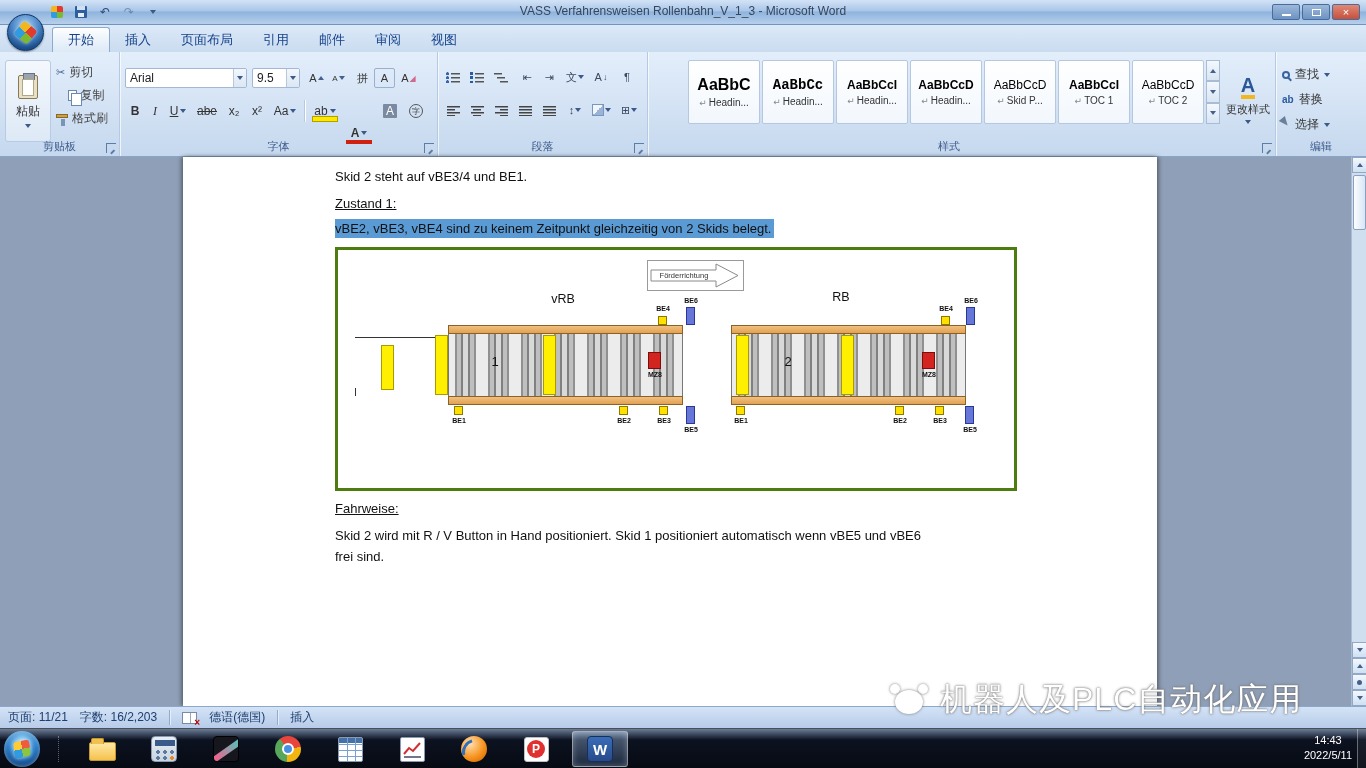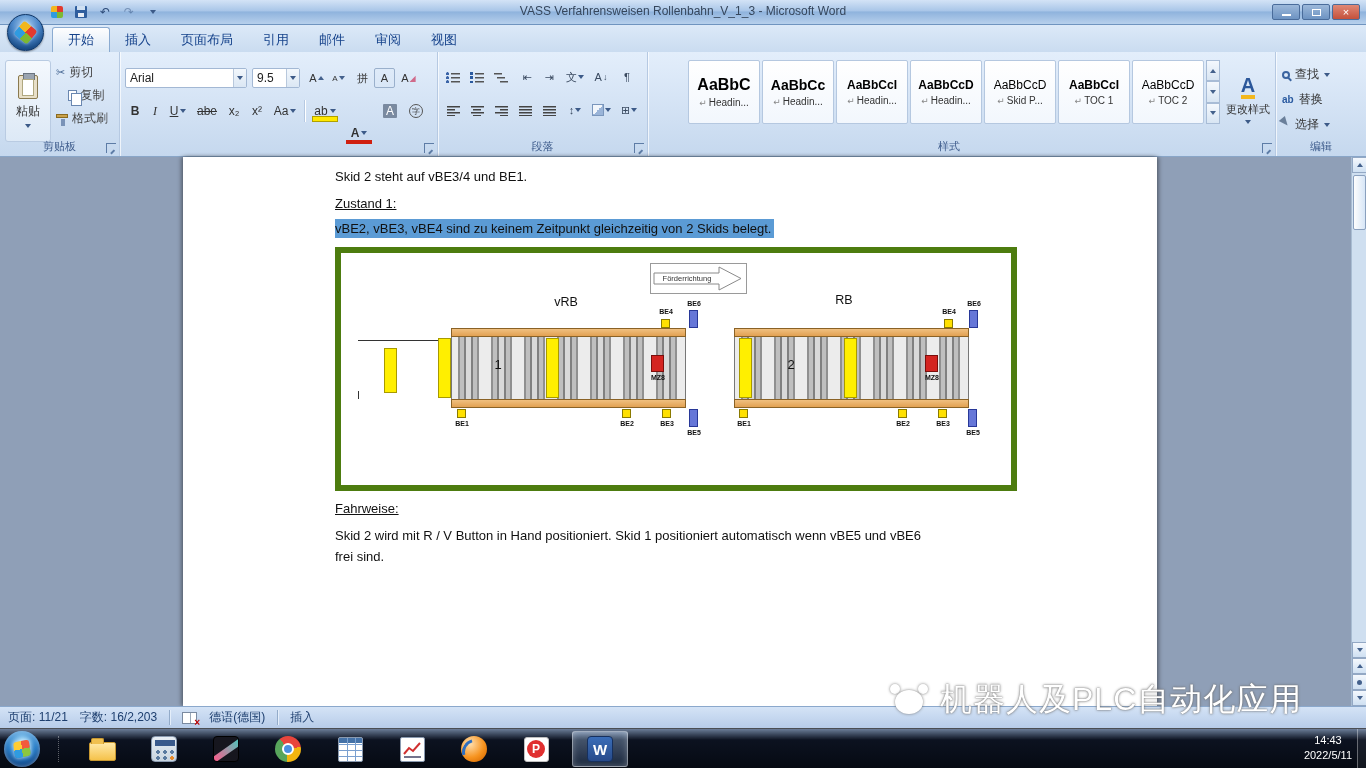--- a/index.html
+++ b/index.html
@@ -122,21 +122,21 @@
 .selarrow{width:0;height:0;border:4px solid transparent;border-top:9px solid #6a7f9a;transform:rotate(-40deg);margin-top:-3px;}
 
 
 .docarea{position:absolute;left:0;top:157px;width:1366px;height:549px;background:#8f9fb7;}
 .page{position:absolute;left:183px;top:0;width:974px;height:549px;background:#fff;box-shadow:2px 0 4px rgba(0,0,0,.35),-2px 0 4px rgba(0,0,0,.35);}
 .docline{position:absolute;left:152px;font-size:13px;color:#111;white-space:nowrap;}
 .undl{text-decoration:underline;}
 .hl{background:#5b9bd5;padding:2px 3px 2px 0;}
 
 
-.diagram{position:absolute;left:152px;top:90px;width:682px;height:244px;border:6px solid #4d7c0f;background:#fff;}
+.diagram{position:absolute;left:152px;top:90px;width:682px;height:244px;border:3px solid #4d7c0f;background:#fff;}
 .dg{position:absolute;}
 .dirbox{border:1px solid #9a9a9a;background:#fff;}
 .dlabel{font-size:12.5px;color:#111;text-align:center;}
 .conv{position:absolute;top:75px;width:235px;height:80px;}
 .rail{position:absolute;left:0;right:0;height:9px;background:linear-gradient(#f0c080,#e2a152);border:1px solid #8a6226;}
 .mid{position:absolute;left:0;right:0;top:9px;bottom:9px;border-left:1px solid #777;border-right:1px solid #777;background:
  repeating-linear-gradient(90deg,#ececec 0 6px,#909090 6px 8px,#bfbfbf 8px 12px,#808080 12px 14px,#d9d9d9 14px 19px,#808080 19px 21px,#bfbfbf 21px 25px,#909090 25px 27px,#ececec 27px 33px);}
 .ybar{position:absolute;width:13px;background:#ffef00;border:1px solid #a89a00;}
 .mz{position:absolute;width:13px;height:17px;background:#d42420;border:1px solid #7a0e0c;}
 .slabel{position:absolute;font-size:7px;font-weight:bold;color:#111;width:30px;text-align:center;}
@@ -369,20 +369,21 @@
           <span>A</span>
           <span class="caret-dd"></span>
         </div>
       <div class="fbtn2" style="left:258px;width:24px;">
           <span class="shadebox">A</span>
         </div>
       <div class="fbtn2" style="left:284px;width:24px;">
           <span class="circlechar">字</span>
         </div>
 
+      <div class="glabel">字体</div>
       <div class="dlg"></div>
     </div>
 
     <div class="rgroup" style="left:438px;width:210px;">
       <div class="pbtn" style="left:4px;top:15px;">
           <span class="ic-ul"></span>
         </div>
       <div class="pbtn" style="left:28px;top:15px;">
           <span class="ic-ol"></span>
         </div>
@@ -438,21 +439,21 @@
       <div class="glabel">段落</div>
       <div class="dlg"></div>
     </div>
 
     <div class="rgroup" style="left:684px;width:592px;">
       <div class="stylecard" style="left:4px;">
         <span style="font-weight:bold;font-size:16px;">AaBbC</span>
         <span class="sc-name"><span class="sc-mark">↵</span><span>Headin...</span></span>
       </div>
       <div class="stylecard" style="left:78px;">
-        <span style="font-weight:bold;font-size:14px;">AaBbCc</span>
+        <span style="font-weight:bold;font-size:14px;font-family:Liberation Mono, monospace;">AaBbCc</span>
         <span class="sc-name"><span class="sc-mark">↵</span><span>Headin...</span></span>
       </div>
       <div class="stylecard" style="left:152px;">
         <span style="font-weight:bold;font-size:12px;">AaBbCcI</span>
         <span class="sc-name"><span class="sc-mark">↵</span><span>Headin...</span></span>
       </div>
       <div class="stylecard" style="left:226px;">
         <span style="font-weight:bold;font-size:12px;">AaBbCcD</span>
         <span class="sc-name"><span class="sc-mark">↵</span><span>Headin...</span></span>
       </div>

